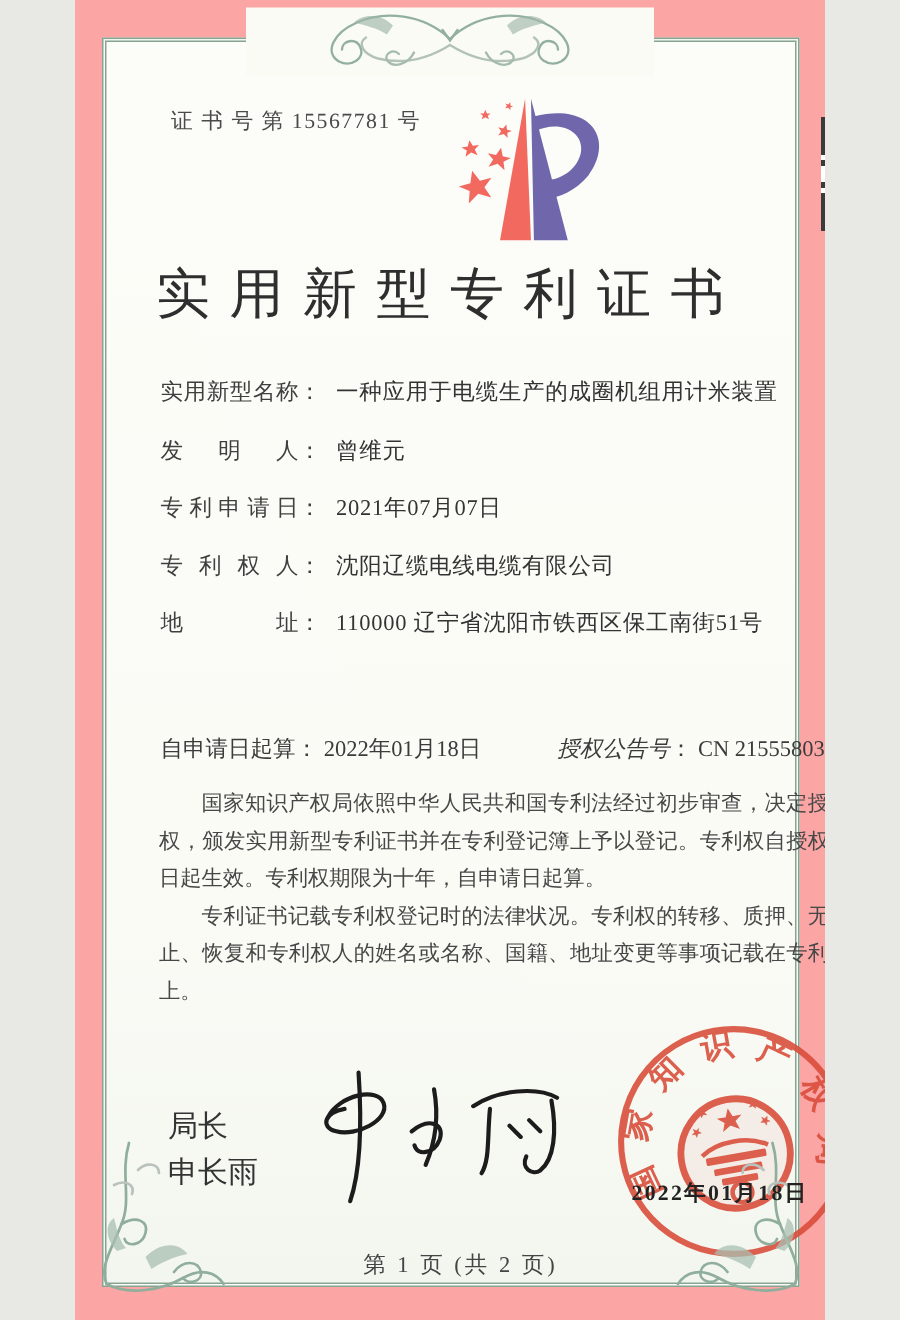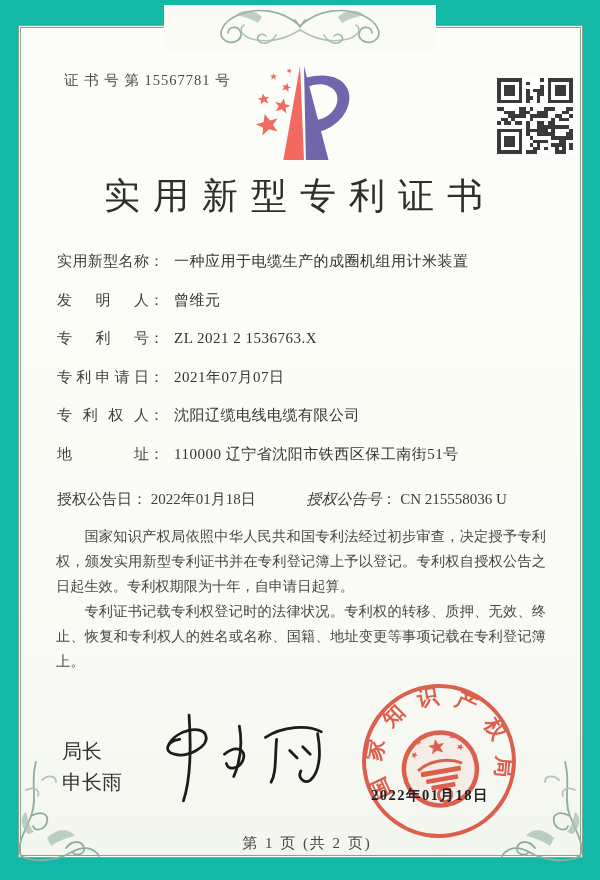--- a/index.html
+++ b/index.html
@@ -1,18 +1,18 @@
 <!DOCTYPE html>
 <html><head>
 <meta charset="utf-8">
 <style>
   html,body{margin:0;padding:0;background:#e8e8e4;}
   .page{
-    position:relative;width:600px;height:880px;margin:0 auto;
-    background:#14b8a6;overflow:hidden;
+    position:relative;width:500px;height:880px;margin:0 auto;
+    background:#fca5a5;overflow:hidden;
     font-family:"Liberation Serif","DejaVu Serif",serif;color:#3b3b3b;
   }
   .frame{
     position:absolute;left:18px;top:25px;right:17px;bottom:22px;
     border:3px double #85a492;
     background:linear-gradient(180deg,#fcfcf8 0%,#fbfbf6 70%,#f3f6ef 100%);
   }
   .cert-no{
     position:absolute;left:64px;top:71px;font-size:14.5px;letter-spacing:1px;color:#4a4a4a;
   }
@@ -275,28 +275,27 @@
         <rect x="14" y="14" width="1" height="1" fill="#ffffff"></rect>
       </g>
     </svg>
   </div>
 
   <div class="title">实用新型专利证书</div>
 
   <div class="fields">
     <div class="frow"><span class="flabel">实用新型名称</span><span class="fcolon">：</span><span class="fvalue">一种应用于电缆生产的成圈机组用计米装置</span></div>
     <div class="frow"><span class="flabel">发明人</span><span class="fcolon">：</span><span class="fvalue">曾维元</span></div>
-    <div class="frow"><span class="flabel">专利号</span><span class="fcolon">：</span><span class="fvalue">ZL 2021 2 1536763.X</span></div>
     <div class="frow"><span class="flabel">专利申请日</span><span class="fcolon">：</span><span class="fvalue">2021年07月07日</span></div>
     <div class="frow"><span class="flabel">专利权人</span><span class="fcolon">：</span><span class="fvalue">沈阳辽缆电线电缆有限公司</span></div>
     <div class="frow"><span class="flabel">地址</span><span class="fcolon">：</span><span class="fvalue">110000 辽宁省沈阳市铁西区保工南街51号</span></div>
   </div>
 
   <div class="grant">
-    <span>授权公告日</span><span>：</span>
+    <span>自申请日起算</span><span>：</span>
     <span>2022年01月18日</span>
     <span class="pair2">授权公告号</span><span>：</span>
     <span>CN 215558036 U</span>
   </div>
 
   <div class="paras">
     <p>国家知识产权局依照中华人民共和国专利法经过初步审查，决定授予专利权，颁发实用新型专利证书并在专利登记簿上予以登记。专利权自授权公告之日起生效。专利权期限为十年，自申请日起算。</p>
     <p>专利证书记载专利权登记时的法律状况。专利权的转移、质押、无效、终止、恢复和专利权人的姓名或名称、国籍、地址变更等事项记载在专利登记簿上。</p>
   </div>
 

